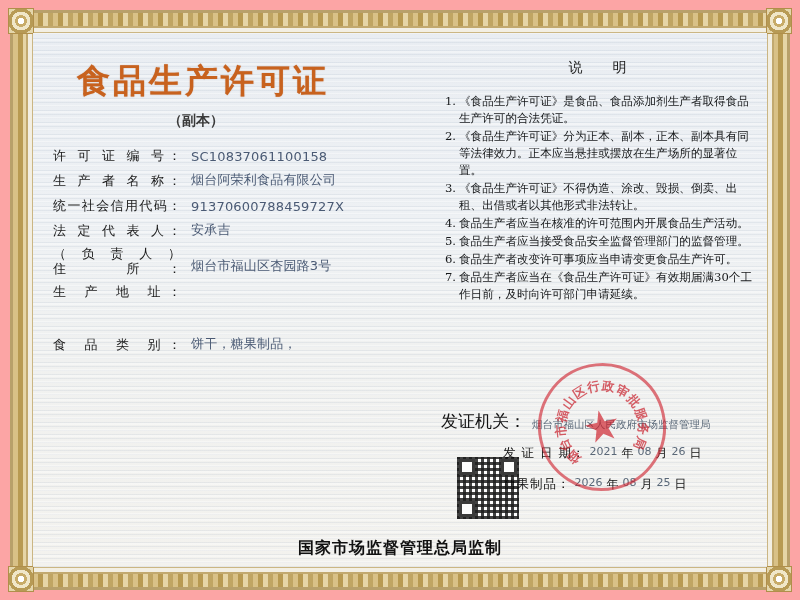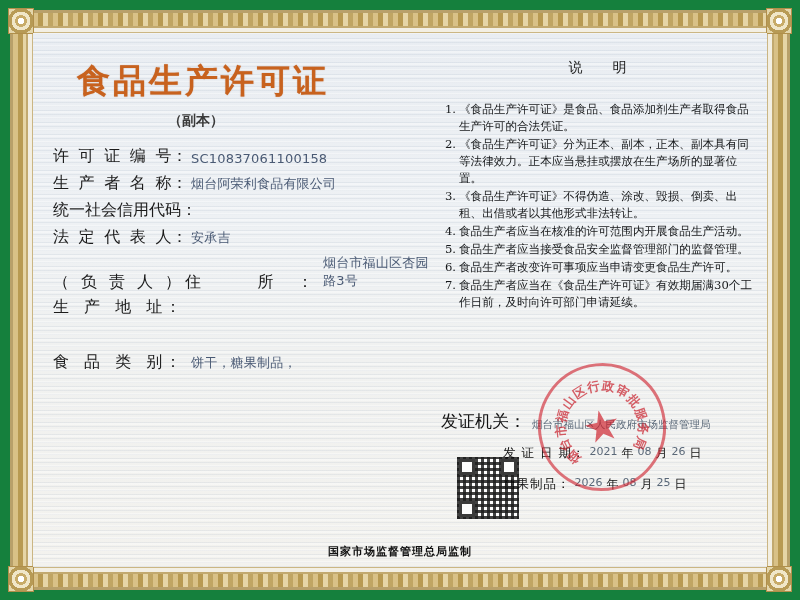--- a/index.html
+++ b/index.html
@@ -11,21 +11,21 @@
     width: 800px;
     height: 600px;
     font-family: "Liberation Sans", sans-serif;
     overflow: hidden;
   }
 
   .page {
     position: relative;
     width: 800px;
     height: 600px;
-    background: #15803d;
+    background: #fca5a5;
   }
 
   
   .frame-outer {
     position: absolute;
     left: 10px;
     top: 10px;
     right: 10px;
     bottom: 10px;
     border: 3px solid #b8a06a;
@@ -121,22 +121,22 @@
   .field-row {
     display: flex;
     align-items: flex-end;
     margin-bottom: 6px;
     min-height: 19px;
   }
   .f-label {
     width: 132px;
     text-align: justify;
     text-align-last: justify;
-    font-family: Liberation Mono, monospace;
-    font-size: 16px;
+    font-family: Liberation Serif, serif;
+    font-size: 13px;
     color: #1b1b1b;
     padding-right: 4px;
     box-sizing: border-box;
     white-space: nowrap;
   }
   .f-label.two-line-top,
   .f-label.two-line-bot {
     line-height: 15px;
   }
   .f-value {
@@ -144,38 +144,38 @@
     font-family: "DejaVu Sans", sans-serif;
     font-size: 13px;
     color: #4a5a74;
     padding-left: 6px;
     padding-bottom: 1px;
     letter-spacing: 0.2px;
     border-bottom: 0px solid transparent;
   }
   .rep-block {
     display: flex;
-    flex-direction: row;
+    flex-direction: column;
   }
   .spacer-row { height: 14px; }
 
   
   .right {
     position: absolute;
     left: 408px;
     top: 26px;
     width: 315px;
   }
   .right-title {
     text-align: center;
     font-family: "DejaVu Serif", serif;
     font-size: 14px;
     letter-spacing: 8px;
     color: #1b1b1b;
-    margin-bottom: 24px;
+    margin-bottom: 16px;
     margin-left: 6px;
   }
   .note-item {
     display: flex;
     font-family: "DejaVu Serif", serif;
     font-size: 11.6px;
     line-height: 17px;
     color: #16181a;
     margin-bottom: 1px;
   }
@@ -303,21 +303,21 @@
 
   
   .footer {
     position: absolute;
     left: 0;
     right: 0;
     bottom: 8px;
     text-align: center;
     font-family: "DejaVu Serif", serif;
     font-weight: bold;
-    font-size: 11px;
+    font-size: 16px;
     letter-spacing: 1px;
     color: #111;
   }
 
   
   .wm {
     position: absolute;
     left: 0; top: 0; right: 0; bottom: 0;
     background: repeating-linear-gradient(180deg, rgba(255,255,255,0.35) 0 2px, rgba(255,255,255,0) 2px 6px);
     pointer-events: none;
@@ -353,20 +353,21 @@
             <div class="f-value">SC10837061100158</div>
           </div>
 
           <div class="field-row">
             <div class="f-label">生 产 者 名 称：</div>
             <div class="f-value">烟台阿荣利食品有限公司</div>
           </div>
 
           <div class="field-row">
             <div class="f-label">统一社会信用代码：</div>
+            <div class="f-value">91370600788459727X</div>
           </div>
 
           <div class="field-row">
             <div class="f-label">法 定 代 表 人：</div>
             <div class="f-value">安承吉</div>
           </div>
 
           <div class="field-row">
             <div class="rep-block">
               <div class="f-label two-line-top">（ 负 责 人 ）</div>

